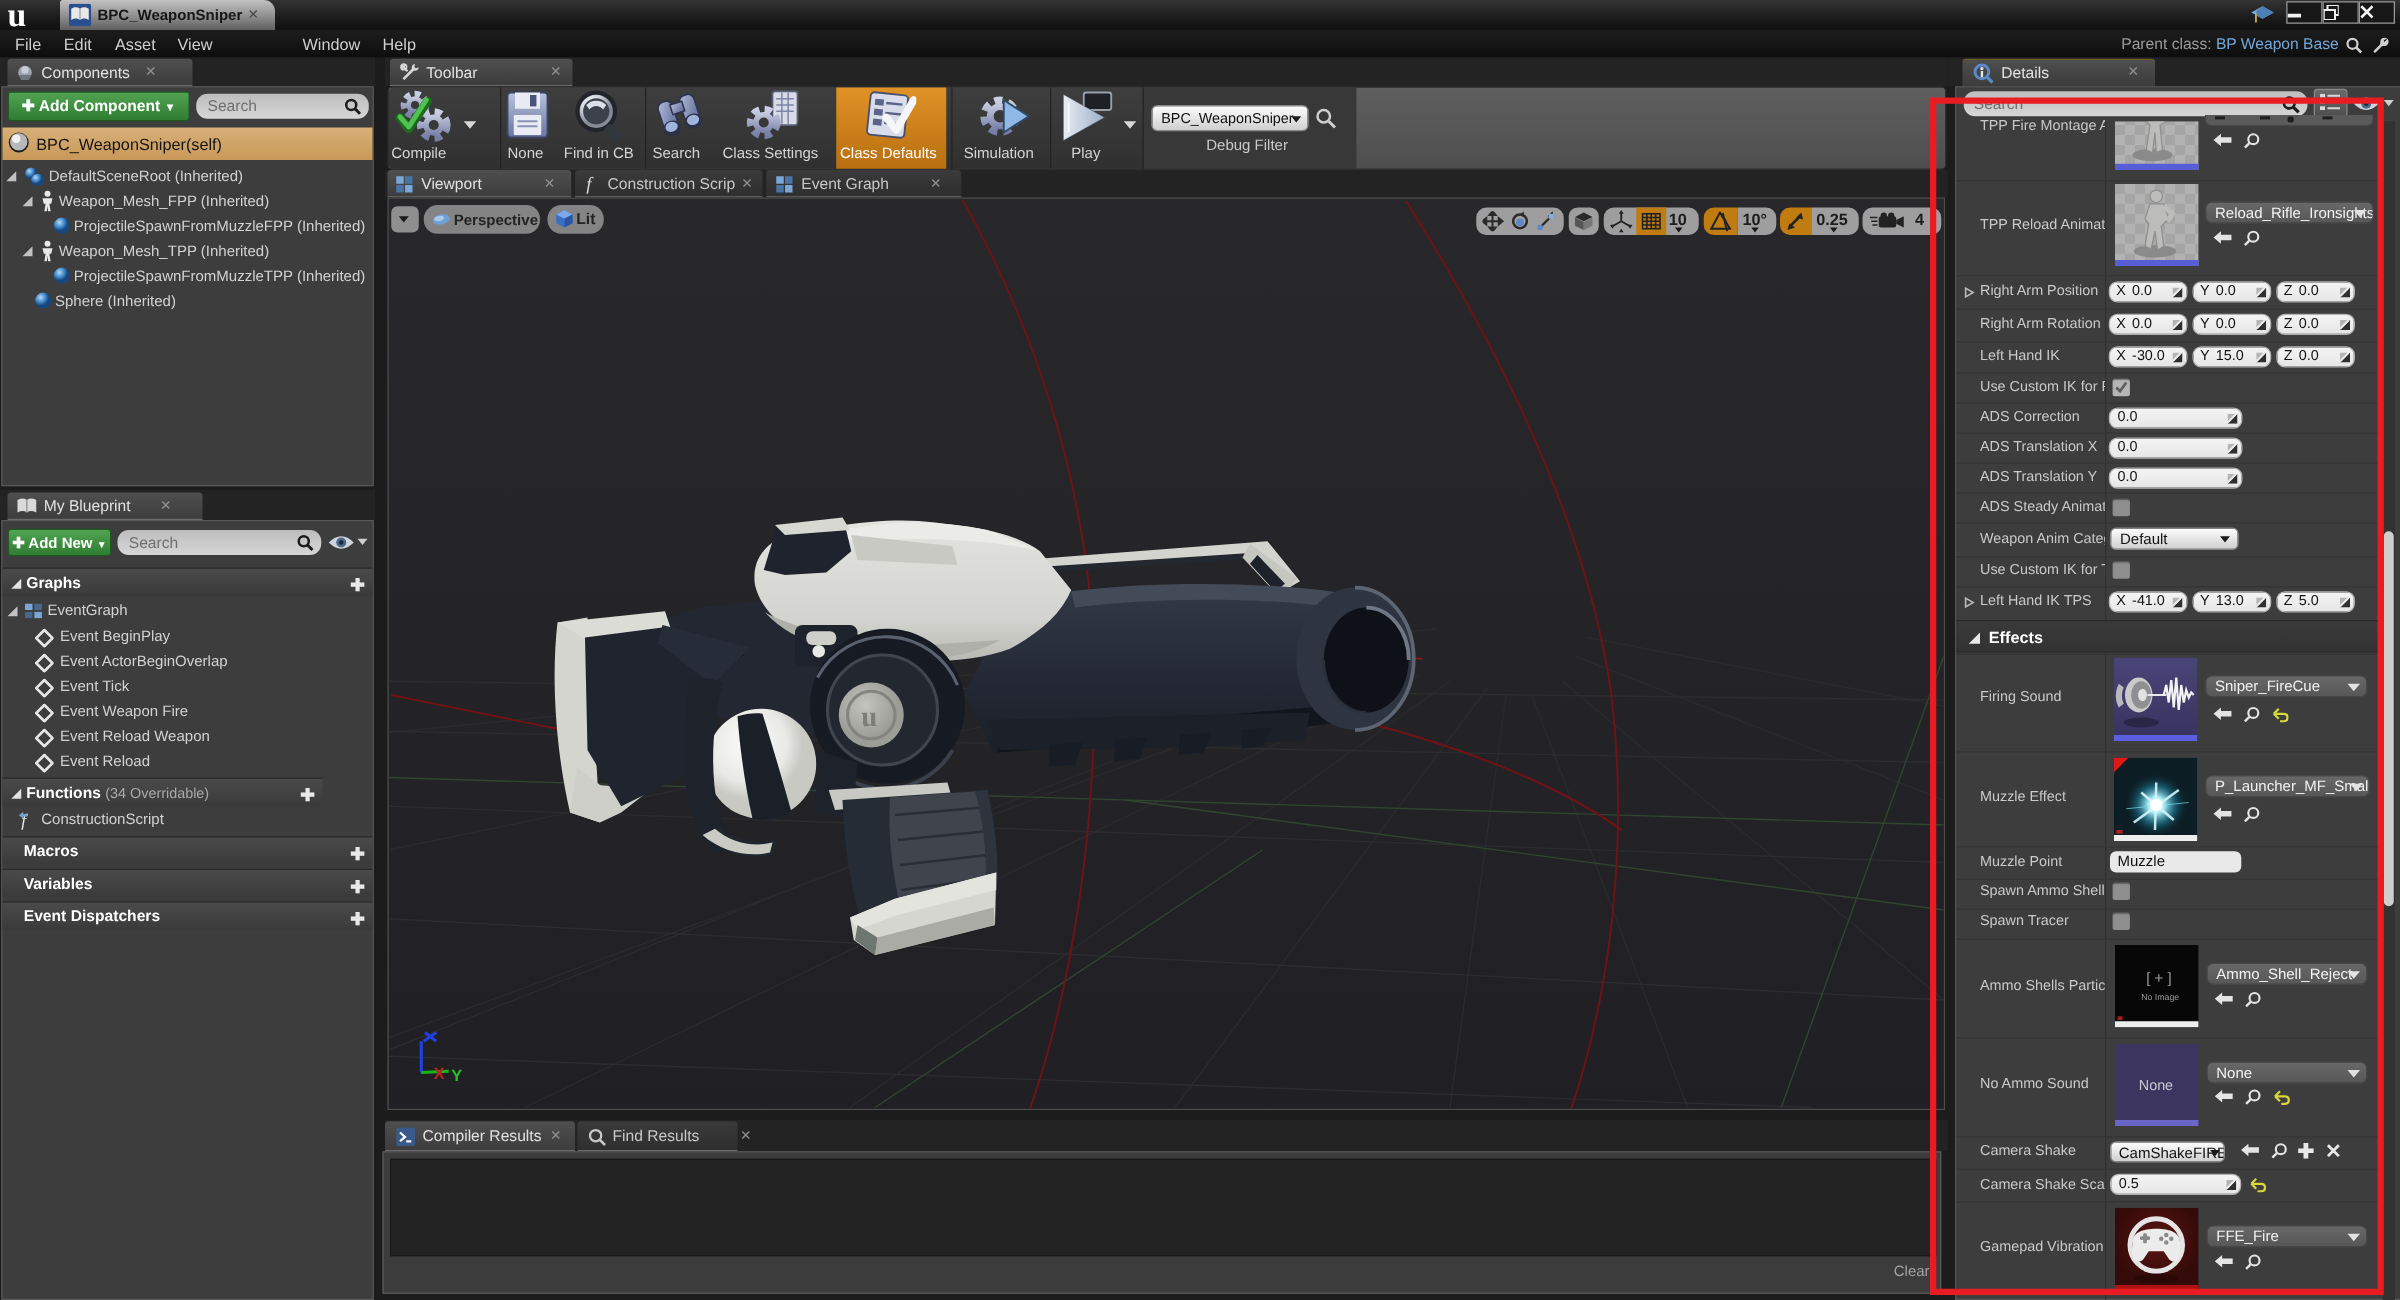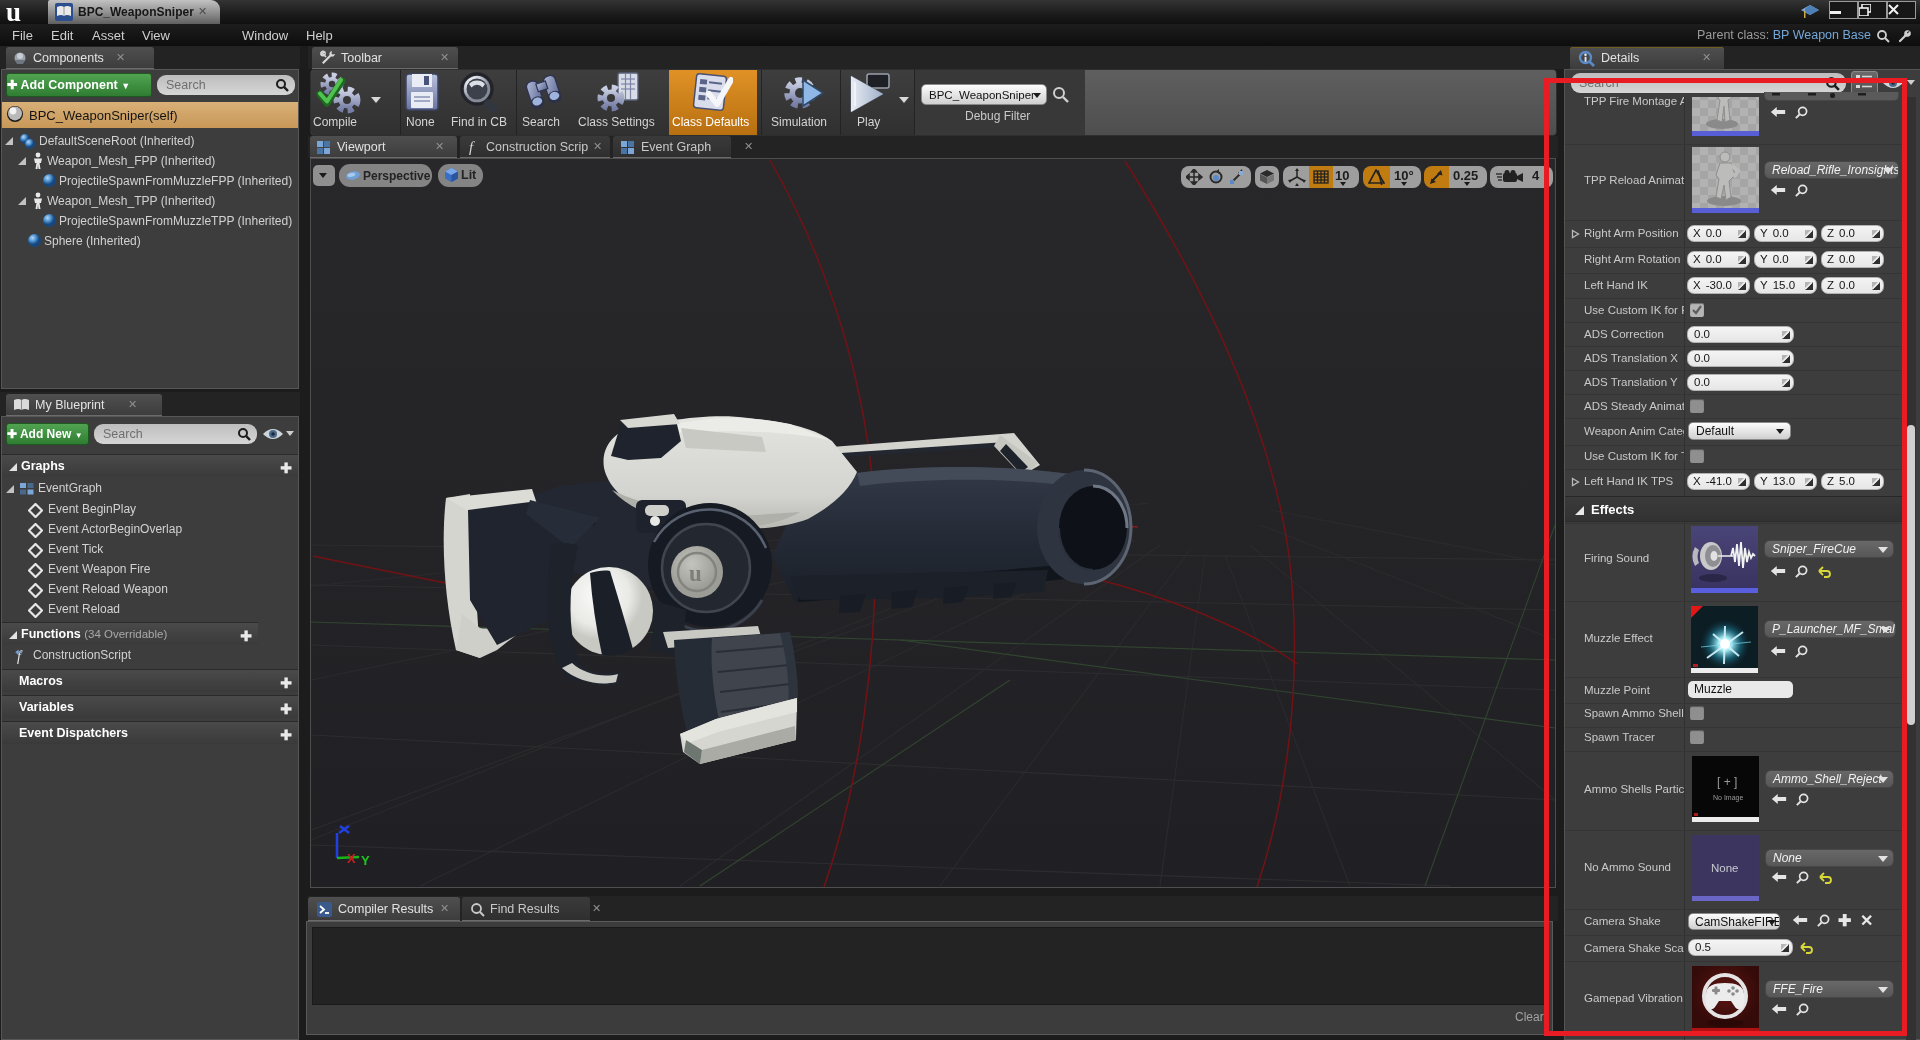--- a/index.html
+++ b/index.html
@@ -14,33 +14,33 @@
 .doctab{position:absolute;left:48px;top:0;width:172px;height:24px;background:linear-gradient(#c2c2c2,#8e8e8e 55%,#5f5f5f);border-radius:2px 9px 0 0;}
 .winbtn{position:absolute;top:1px;width:27px;height:16px;background:#171717;border:1px solid #9a9a9a;color:#efefef;text-align:center;line-height:14px;font-size:11px;}
 
 .ptabrow{background:#232323;}
 .ptab{position:absolute;height:22px;border-radius:3px 3px 0 0;background:linear-gradient(#4f4f4f,#3c3c3c);box-shadow:0 -1px 0 #6b6b6b inset;}
 .ptab.inactive{background:linear-gradient(#3a3a3a,#2e2e2e);}
 .ptab .tlabel{position:absolute;top:4px;color:#e2e2e2;font-size:12.5px;white-space:nowrap;}
 .ptab .tx{position:absolute;top:4px;color:#909090;font-size:11px;}
 .pbody{background:#3d3d3d;border:1px solid #575757;box-sizing:border-box;}
 
-.gbtn{position:absolute;background:linear-gradient(#51a351,#2f7d32);border:1px solid #1e5a20;border-radius:3px;color:#fff;font-weight:bold;font-size:12.5px;box-sizing:border-box;}
+.gbtn{position:absolute;background:linear-gradient(#51a351,#2f7d32);border:1px solid #1e5a20;border-radius:3px;color:#fff;font-weight:bold;font-size:12.5px;text-align:center;box-sizing:border-box;}
 
 .sbox{position:absolute;background:linear-gradient(#bdbdbd,#d6d6d6);border-radius:9px;color:#6f6f6f;font-size:12.5px;box-sizing:border-box;}
 .sbox .mag{position:absolute;right:6px;}
 
 .shdr{position:absolute;background:linear-gradient(#4a4a4a,#3a3a3a);border-top:1px solid #2a2a2a;color:#fff;font-weight:bold;font-size:12.5px;box-sizing:border-box;}
 .plus{position:absolute;right:6px;color:#e8e8e8;font-weight:bold;font-size:14px;top:2px;}
 
 .trow{position:absolute;color:#d2d2d2;font-size:12px;white-space:nowrap;}
 
 .spin{position:absolute;background:linear-gradient(#f4f4f4,#e6e6e6);border-radius:7px;color:#141414;font-size:11.5px;box-sizing:border-box;border:1px solid #b2b2b2;}
 .spin .dg{position:absolute;right:3px;top:4px;}
-.combo-g{position:absolute;background:linear-gradient(#686868,#575757);border:1px solid #474747;border-radius:6px;color:#f2f2f2;font-size:12px;box-sizing:border-box;font-style:italic;}
+.combo-g{position:absolute;background:linear-gradient(#686868,#575757);border:1px solid #474747;border-radius:6px;color:#f2f2f2;font-size:12px;box-sizing:border-box;}
 .combo-w{position:absolute;background:linear-gradient(#fdfdfd,#cfcfcf);border:1px solid #8a8a8a;border-radius:5px;color:#111;font-size:12px;box-sizing:border-box;}
 .caret{position:absolute;width:0;height:0;border-left:5px solid transparent;border-right:5px solid transparent;border-top:6px solid #e8e8e8;}
 .caretb{position:absolute;width:0;height:0;border-left:4.5px solid transparent;border-right:4.5px solid transparent;border-top:5.5px solid #1a1a1a;}
 .chk{position:absolute;width:14px;height:14px;background:#8f8f8f;border-radius:2px;box-shadow:0 1px 1px rgba(0,0,0,.4) inset;}
 .dlabel{position:absolute;color:#c9c9c9;font-size:11.5px;white-space:nowrap;overflow:hidden;}
 .thumb{position:absolute;width:67px;height:67px;overflow:hidden;}
 </style>
 </head>
 <body>
 
@@ -407,21 +407,21 @@
  <div class="tlabel" style="left:27px;">Viewport</div>
  <div class="tx" style="left:125px;">✕</div>
 </div>
 <div class="abs ptab inactive" style="left:460px;top:136px;width:150px;">
  <div class="tlabel" style="left:26px;color:#c8c8c8;">Construction Scrip</div>
  <svg class="abs" style="left:7px;top:3px" width="14" height="16" viewBox="0 0 14 16">
       <text x="2" y="13" font-family="Liberation Serif" font-style="italic" font-size="15" fill="#d8d8d8">f</text>
     </svg>
  <div class="tx" style="left:133px;">✕</div>
 </div>
-<div class="abs ptab inactive" style="left:613px;top:136px;width:118px;">
+<div class="abs ptab inactive" style="left:613px;top:136px;width:156px;">
  <svg class="abs" style="left:7px;top:4px" width="15" height="15" viewBox="0 0 15 15">
   <rect x="1" y="1" width="6" height="6" fill="#7aa6d8"></rect>
       <rect x="8" y="1" width="6" height="6" fill="#4a74a4"></rect>
   <rect x="1" y="8" width="6" height="6" fill="#4a74a4"></rect>
       <rect x="8" y="8" width="6" height="6" fill="#7aa6d8"></rect>
  </svg>
  <div class="tlabel" style="left:28px;color:#c8c8c8;">Event Graph</div>
  <div class="tx" style="left:131px;">✕</div>
 </div>
 

